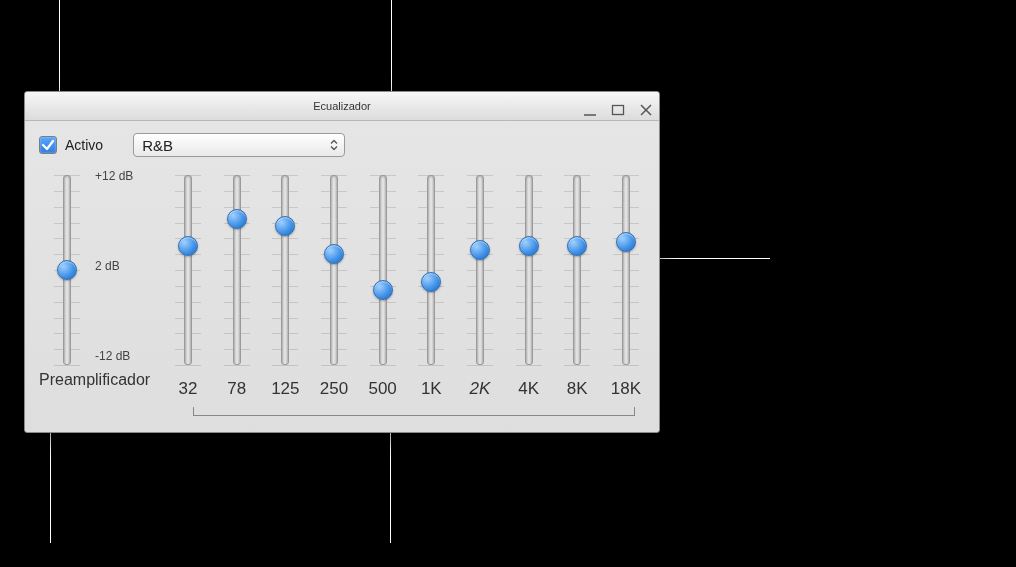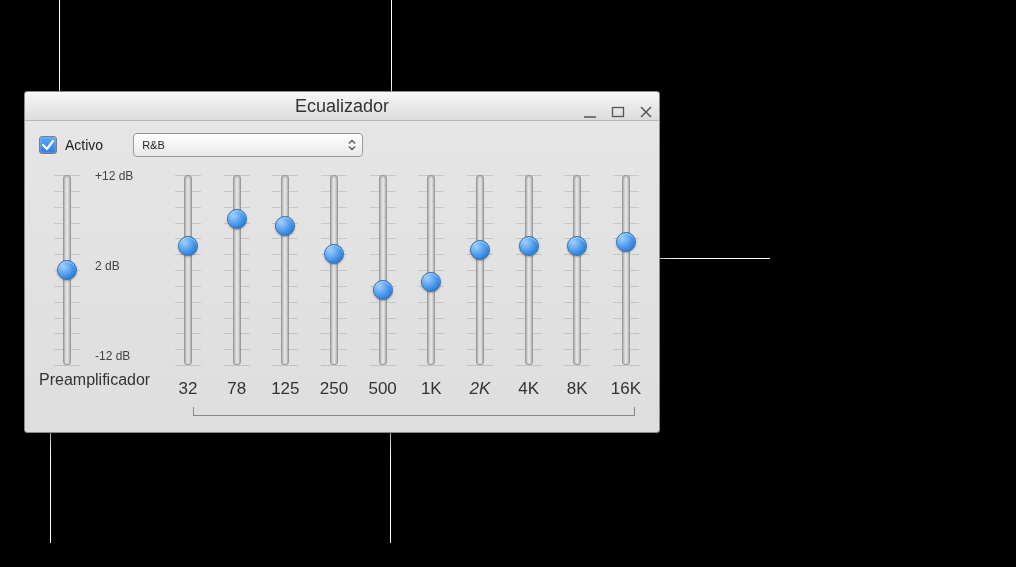--- a/index.html
+++ b/index.html
@@ -32,21 +32,21 @@
   }
 
   .titlebar {
     position: relative;
     height: 28px;
     background: linear-gradient(to bottom, #f7f7f7, #dcdcdc);
     border-bottom: 1px solid #b8b8b8;
     border-radius: 3px 3px 0 0;
     text-align: center;
     line-height: 28px;
-    font-size: 18px;
+    font-size: 11px;
     color: #333;
   }
 
   .title-controls {
     position: absolute;
     right: 6px;
     top: 0;
     height: 28px;
     display: flex;
     align-items: center;
@@ -81,30 +81,30 @@
   .checkbox svg { position:absolute; left:1px; top:1px; }
 
   .activo-label {
     font-size: 14px;
     color: #222;
     margin-right: 22px;
   }
 
   .preset-select {
     flex: 0 0 auto;
-    width: 230px;
+    width: 212px;
     height: 24px;
     border: 1px solid #9a9a9a;
     border-radius: 4px;
     background: linear-gradient(to bottom,#ffffff,#e9e9e9);
     box-shadow: inset 0 1px 0 #fff;
     display: flex;
     align-items: center;
     padding: 0 8px;
-    font-size: 11px;
+    font-size: 15px;
     color: #222;
     position: relative;
     box-sizing: border-box;
   }
   .preset-select .chevrons {
     position: absolute;
     right: 6px;
     top: 50%;
     transform: translateY(-50%);
     display: flex;
@@ -540,20 +540,20 @@
 
       <div class="freq-label-row" style="width: 34px;">32</div>
           <div class="freq-label-row" style="width: 34px;">78</div>
           <div class="freq-label-row" style="width: 34px;">125</div>
           <div class="freq-label-row" style="width: 34px;">250</div>
           <div class="freq-label-row" style="width: 34px;">500</div>
           <div class="freq-label-row" style="width: 34px;">1K</div>
           <div class="freq-label-row" style="width: 34px; font-style: italic;">2K</div>
           <div class="freq-label-row" style="width: 34px;">4K</div>
           <div class="freq-label-row" style="width: 34px;">8K</div>
-          <div class="freq-label-row" style="width: 34px;">16K</div>
+          <div class="freq-label-row" style="width: 34px;">18K</div>
         </div>
     </div>
 
     <div class="band-bracket" style="left:168px; right:24px; top:244px;"></div>
   </div>
 
 </div>
 
 </body></html>

